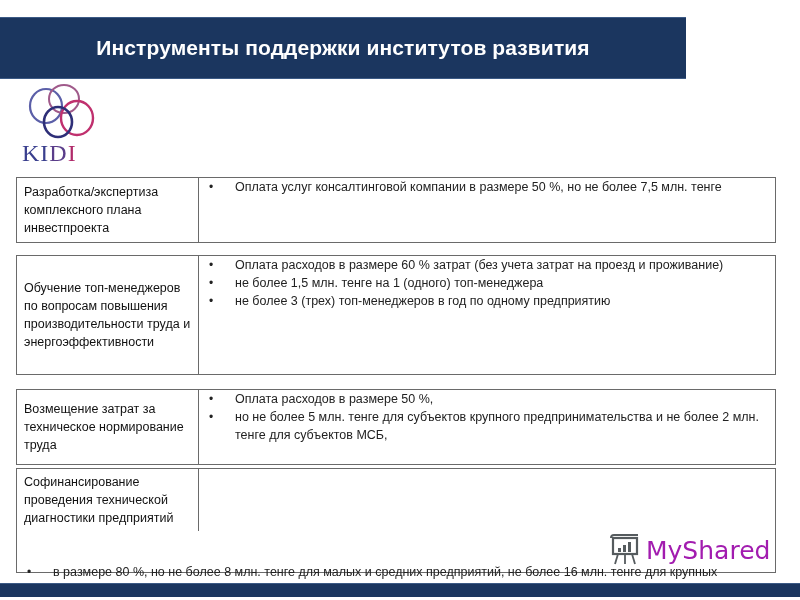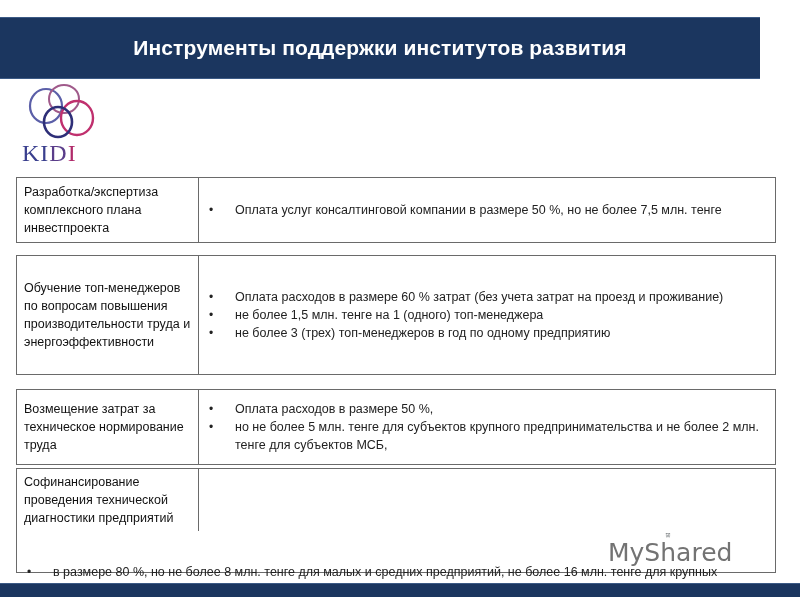--- a/index.html
+++ b/index.html
@@ -1,33 +1,33 @@
 <!DOCTYPE html>
 <html><head>
   <meta charset="utf-8">
   <style>
     html, body { margin:0; padding:0; }
     body { width:800px; height:600px; position:relative; background:#ffffff; overflow:hidden; font-family:"Liberation Sans", "DejaVu Sans", sans-serif; }
-    .title-bar { position:absolute; left:0; top:17px; width:760px; height:62px; background:#1b365f; border-top:1px solid #3c5a85; border-bottom:1px solid #3c5a85; box-sizing:border-box; display:flex; align-items:center; justify-content:center; }
+    .title-bar { position:absolute; left:0; top:17px; width:686px; height:62px; background:#1b365f; border-top:1px solid #3c5a85; border-bottom:1px solid #3c5a85; box-sizing:border-box; display:flex; align-items:center; justify-content:center; }
     .title-bar h1 { margin:0; color:#ffffff; font-size:21px; font-weight:bold; letter-spacing:0.1px; font-family:"Liberation Sans", sans-serif; }
     .logo { position:absolute; left:22px; top:82px; width:80px; height:88px; }
     .logo svg { display:block; }
     .logo-text { position:absolute; left:0; top:58px; width:80px; text-align:left; font-family:"Liberation Serif", "DejaVu Serif", serif; font-weight:normal; font-size:24px; letter-spacing:1px; }
     .logo-text .k { color:#3a3f8e; }
     .logo-text .d { color:#5a3d8a; }
     .logo-text .i2 { color:#b02a6a; }
     .box { position:absolute; left:16px; width:760px; border:1px solid #6a6a6a; box-sizing:border-box; display:flex; background:#fff; }
     .box .left { width:182px; border-right:1px solid #6a6a6a; box-sizing:border-box; padding:4px 7px; font-weight:normal; font-size:12.5px; line-height:18px; color:#111; display:flex; align-items:center; }
     .box .left span { display:block; }
-    .box .right { flex:1; padding:0 10px 0 10px; font-size:12.5px; line-height:18px; color:#222; display:flex; flex-direction:column; justify-content:center; }
+    .box .right { flex:1; padding:0 10px 0 10px; font-size:12.5px; line-height:18px; color:#222; display:flex; flex-direction:column; justify-content:flex-start; }
     .box ul { margin:0; padding:0; list-style:none; }
     .box li { position:relative; padding-left:26px; }
     .box li::before { content:"•"; position:absolute; left:0; top:0; font-size:12px; }
     .bottom-bar { position:absolute; left:0; top:583px; width:800px; height:13px; background:#1b365f; border-top:1px solid #3c5a85; }
-    .watermark { position:absolute; left:608px; top:533px; height:34px; display:flex; align-items:center; color:#737373; font-family:"DejaVu Sans", sans-serif; font-size:25px;flex-direction:column; }
+    .watermark { position:absolute; left:608px; top:533px; height:34px; display:flex; align-items:center; color:#a21caf; font-family:"DejaVu Sans", sans-serif; font-size:25px; }
     .watermark svg { margin-right:4px; }
   </style>
 </head>
 <body>
 
 <div class="title-bar">
   <h1>Инструменты поддержки институтов развития</h1>
 </div>
 
 <div class="logo">

